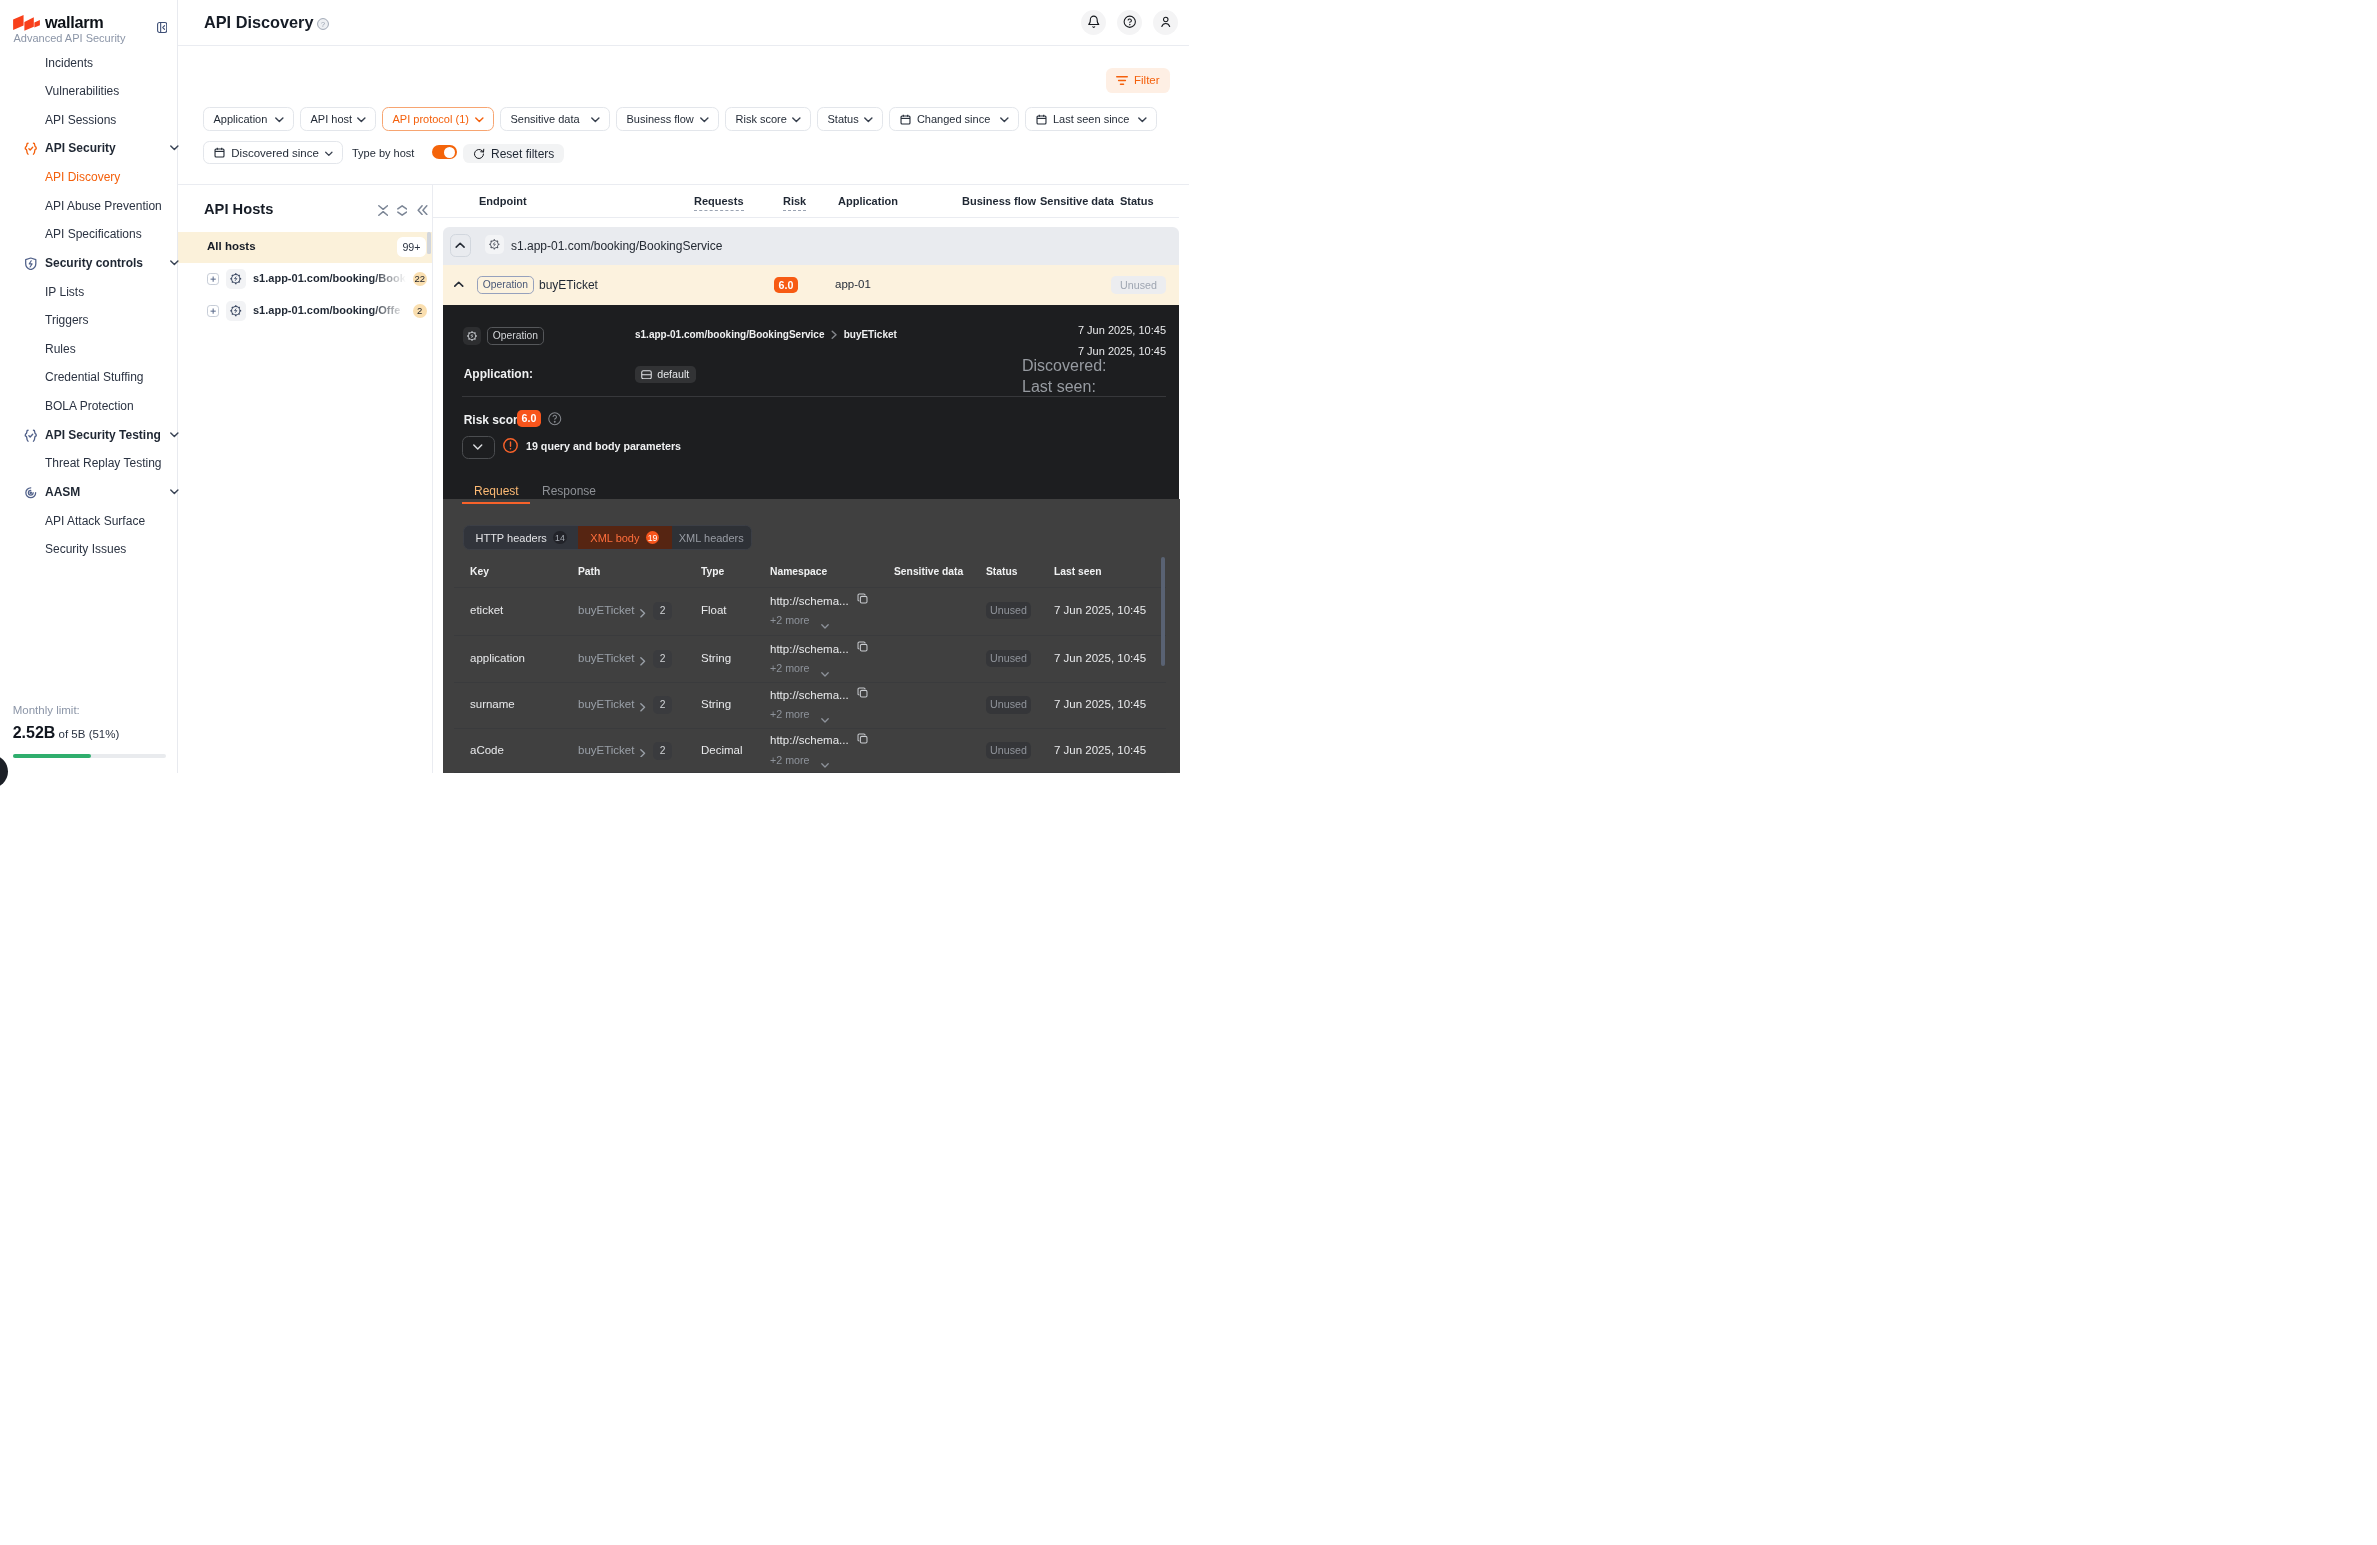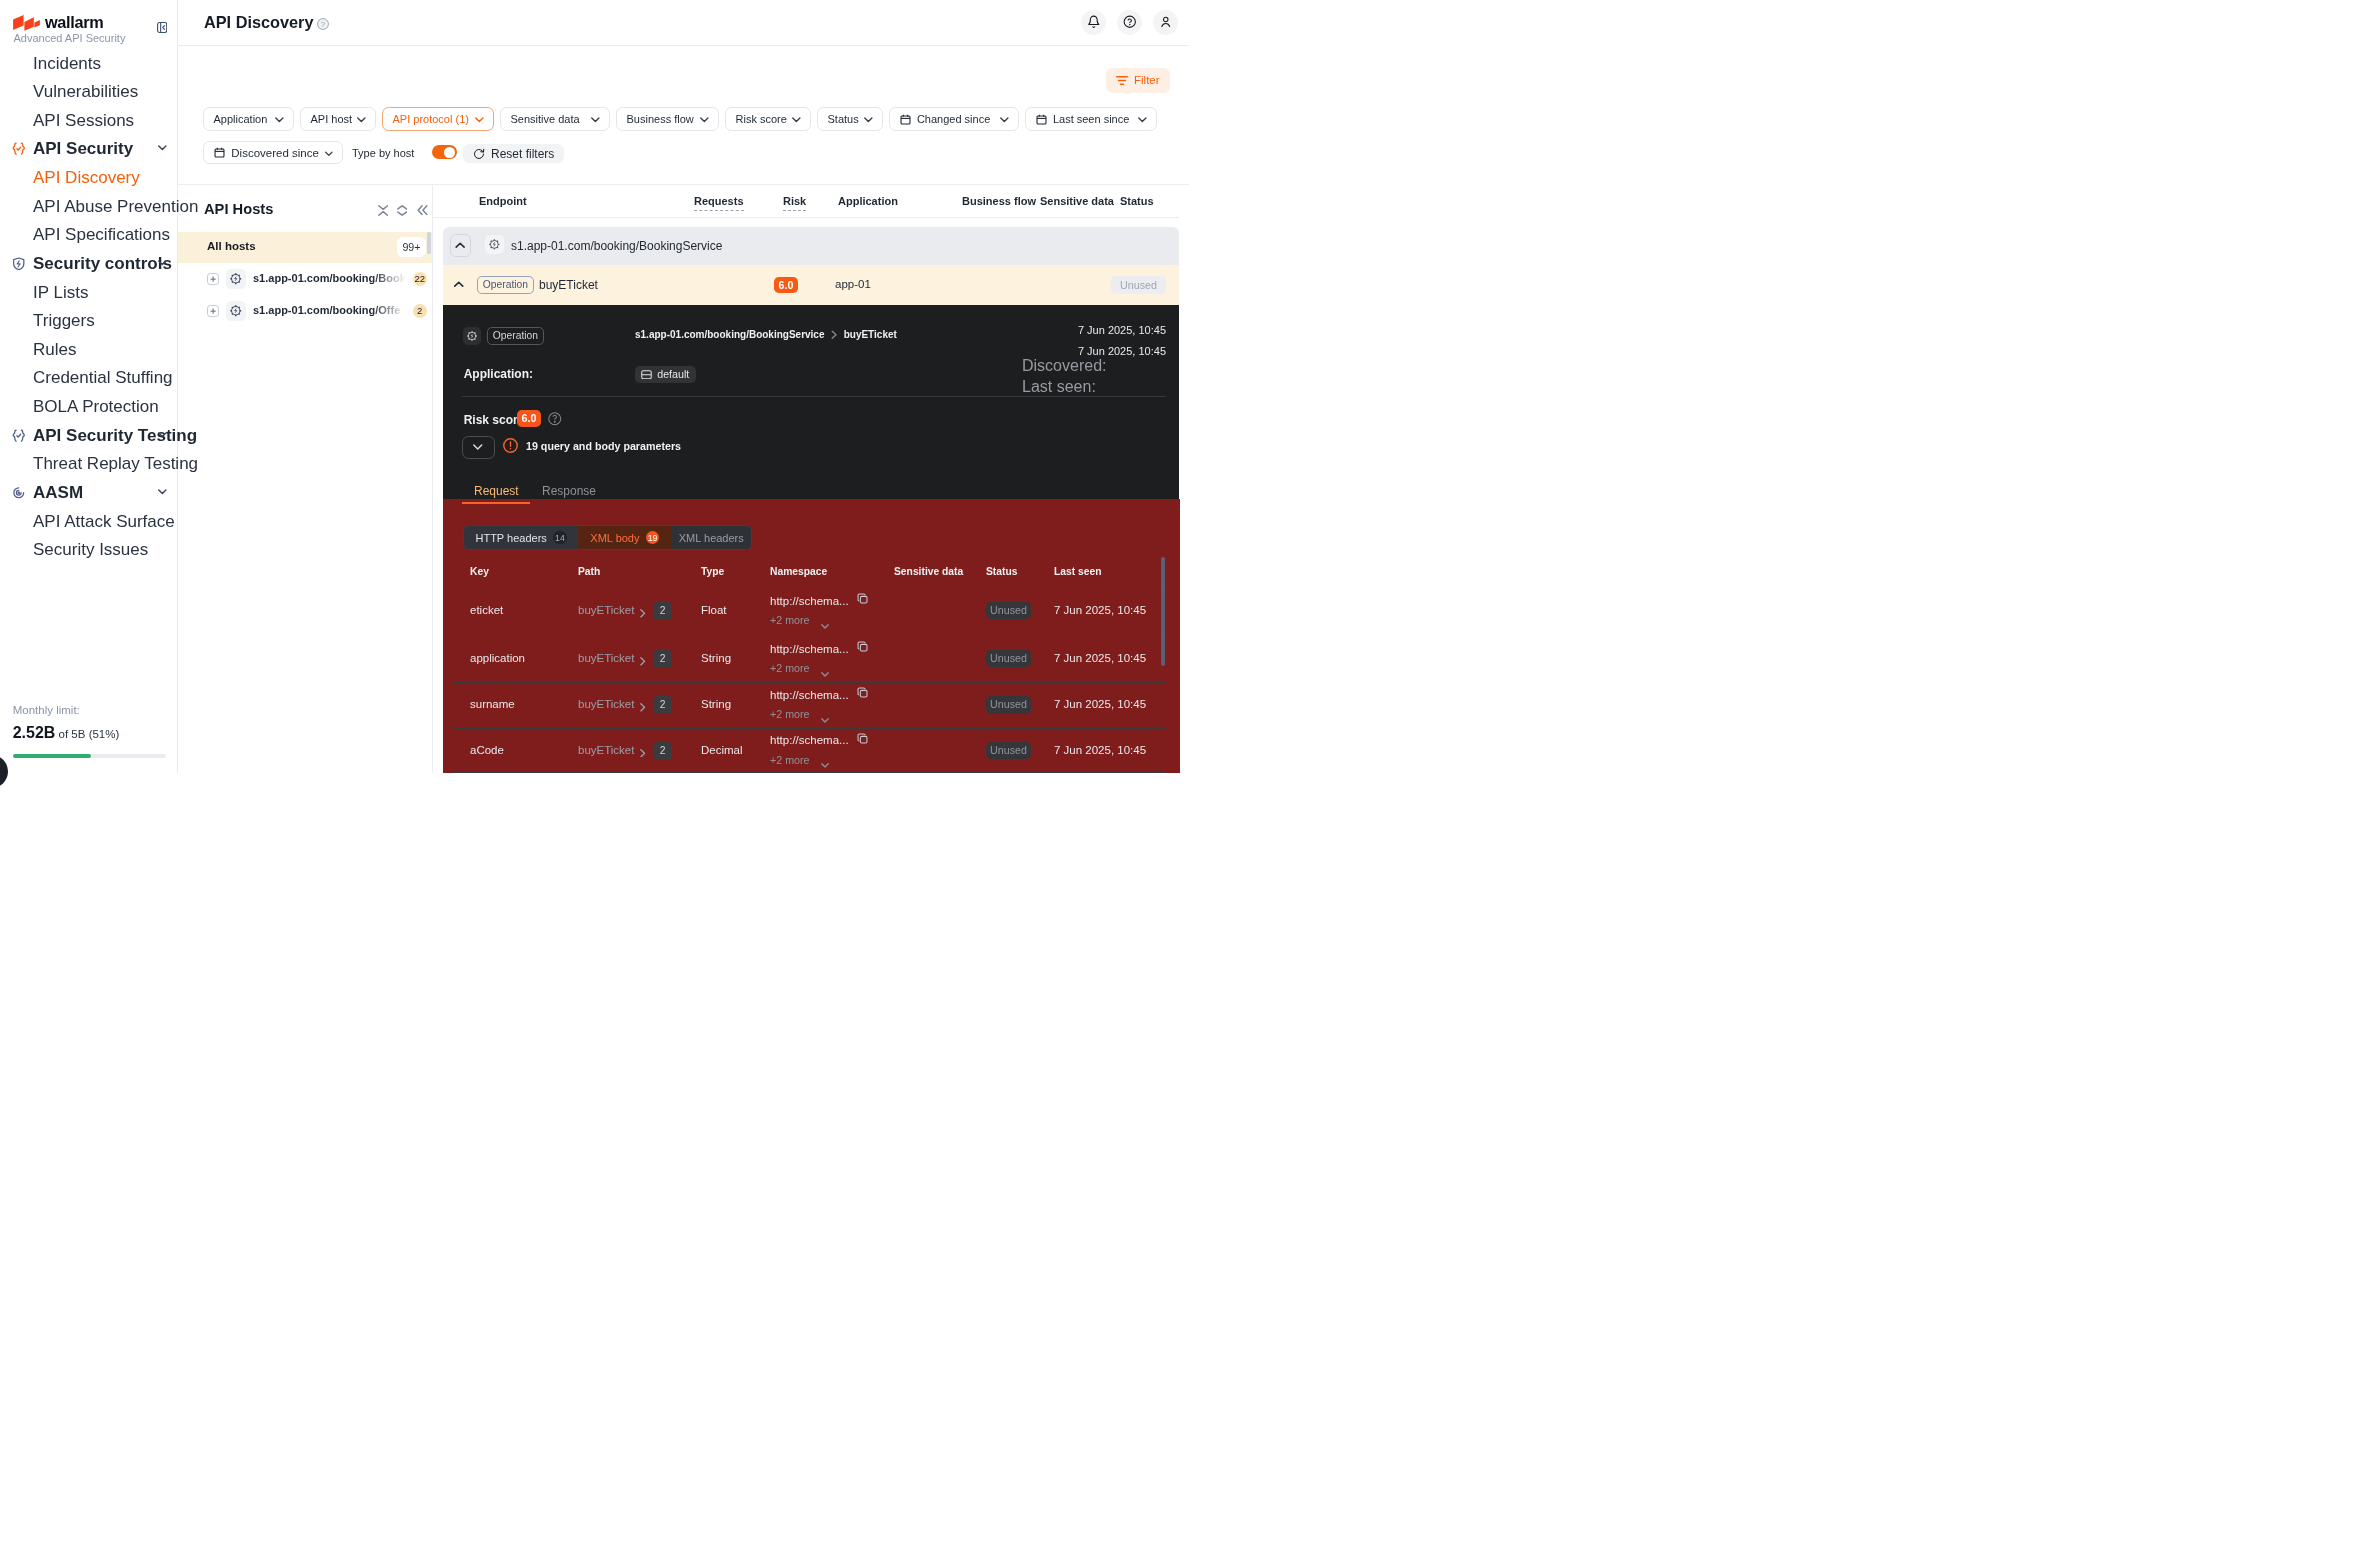--- a/index.html
+++ b/index.html
@@ -3,21 +3,21 @@
 <style>
 *{margin:0;padding:0;box-sizing:border-box;}
 html,body{width:1189px;height:773px;overflow:hidden;background:#fff;
 font-family:"Liberation Sans",sans-serif;color:#1f2733;}
 .abs{position:absolute;}
 
 #sidebar{position:absolute;left:0;top:0;width:178px;height:773px;background:#fff;border-right:0.8px solid #e8eaef;z-index:5;}
 .logo-word{position:absolute;left:45px;top:12.7px;font-size:16.3px;font-weight:700;letter-spacing:-0.3px;color:#0d1117;}
 .sub-brand{position:absolute;left:13.5px;top:32px;font-size:11px;color:#8b95a7;}
 .collapse-btn{position:absolute;left:157px;top:21.5px;}
-.mi{position:absolute;left:0;width:178px;height:29px;line-height:29px;font-size:17px;color:#2b3342;white-space:nowrap;}
+.mi{position:absolute;left:12px;width:178px;height:29px;line-height:29px;font-size:12px;color:#2b3342;white-space:nowrap;}
 .mi .txt{position:absolute;left:33px;top:0;}
 .mi .ic{position:absolute;left:12px;top:7.6px;width:13.5px;height:13.5px;}
 .mi .chev{position:absolute;right:11px;top:11px;}
 .mi.grp .txt{font-weight:700;color:#1f2733;}
 .mi.active .txt{color:#f4600c;}
 #mlimit{position:absolute;left:12.7px;top:704px;font-size:11.5px;color:#8b95a7;}
 #musage{position:absolute;left:12.7px;top:724px;font-size:11.5px;color:#2b3342;}
 #musage b{font-size:16px;font-weight:700;color:#11161f;}
 #mbar{position:absolute;left:12.7px;top:754px;width:153px;height:4px;border-radius:2.4px;background:#e9ebee;}
 #mbar .fill{position:absolute;left:0;top:0;height:4px;width:78px;border-radius:2.4px;background:#2fae6d;}
@@ -65,21 +65,21 @@
 #grouprow .gear{position:absolute;left:42px;top:8px;width:18.7px;height:18.7px;background:#f3f4f6;border-radius:4.8px;display:flex;align-items:center;justify-content:center;}
 #grouprow .gt{position:absolute;left:68px;top:12.3px;font-size:12px;color:#242a33;}
 #oprow{position:absolute;left:265px;top:80px;width:736px;height:40px;background:#fcf2de;}
 #oprow .opchip{position:absolute;left:34px;top:10.7px;height:18px;padding:0 4.8px;border:0.8px solid #96a1bd;border-radius:4.8px;font-size:10.3px;color:#4a5878;line-height:16.7px;}
 #oprow .bt{position:absolute;left:96px;top:12.7px;font-size:12px;color:#1f2733;}
 #oprow .risk{position:absolute;left:331px;top:12px;width:24px;height:16px;background:#f75b13;border-radius:4.8px;color:#fff;font-weight:700;font-size:10.7px;text-align:center;line-height:16px;}
 #oprow .app{position:absolute;left:392px;top:13px;font-size:11.5px;color:#1f2733;}
 #oprow .unused{position:absolute;left:668px;top:10.7px;width:55px;height:18.3px;background:#ecedf0;border-radius:4.8px;color:#9fa6b2;font-size:10.7px;text-align:center;line-height:18.3px;}
 
 #dpanel{position:absolute;left:265px;top:120px;width:736px;height:194px;background:#1d1e20;color:#e9eaec;}
-#dlower{position:absolute;left:265px;top:314px;width:737px;height:274px;background:#7f1d1d;}
+#dlower{position:absolute;left:265px;top:314px;width:737px;height:274px;background:#404040;}
 
 .dgear{position:absolute;left:20px;top:21.5px;width:17.5px;height:18.3px;background:#2d2e30;border-radius:4.8px;display:flex;align-items:center;justify-content:center;}
 .dopchip{position:absolute;left:44px;top:21.5px;height:18.3px;padding:0 4.8px;border:0.8px solid #55575a;border-radius:4.8px;font-size:10.3px;color:#d3d5d8;line-height:16.7px;}
 .bcrumb{position:absolute;left:192px;top:24px;font-size:10px;color:#f0f1f2;display:flex;align-items:center;}
 .ddate{position:absolute;right:13px;width:148px;font-size:11.5px;}
 .ddate span{position:absolute;left:4px;color:#979ba1;font-size:16px;margin-top:33px;}
 .ddate em{position:absolute;right:0;font-style:normal;color:#e9eaec;font-size:11px;}
 .dlabel{position:absolute;font-weight:700;font-size:12px;color:#f0f1f2;}
 .defchip{position:absolute;left:192px;top:61px;height:17px;padding:0 6.4px;background:#323335;border-radius:4.8px;font-size:10.7px;color:#e4e6e8;line-height:16.7px;display:flex;align-items:center;gap:4.8px;}
 .ddivider{position:absolute;left:18.7px;top:91px;width:704px;height:0.8px;background:#37383b;}

